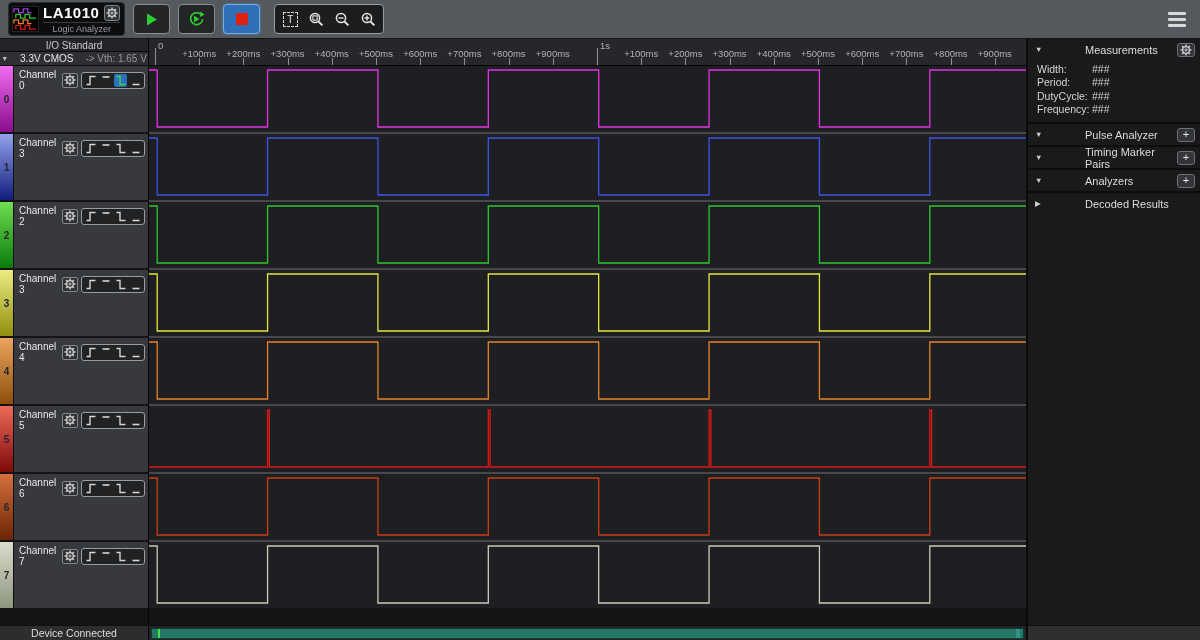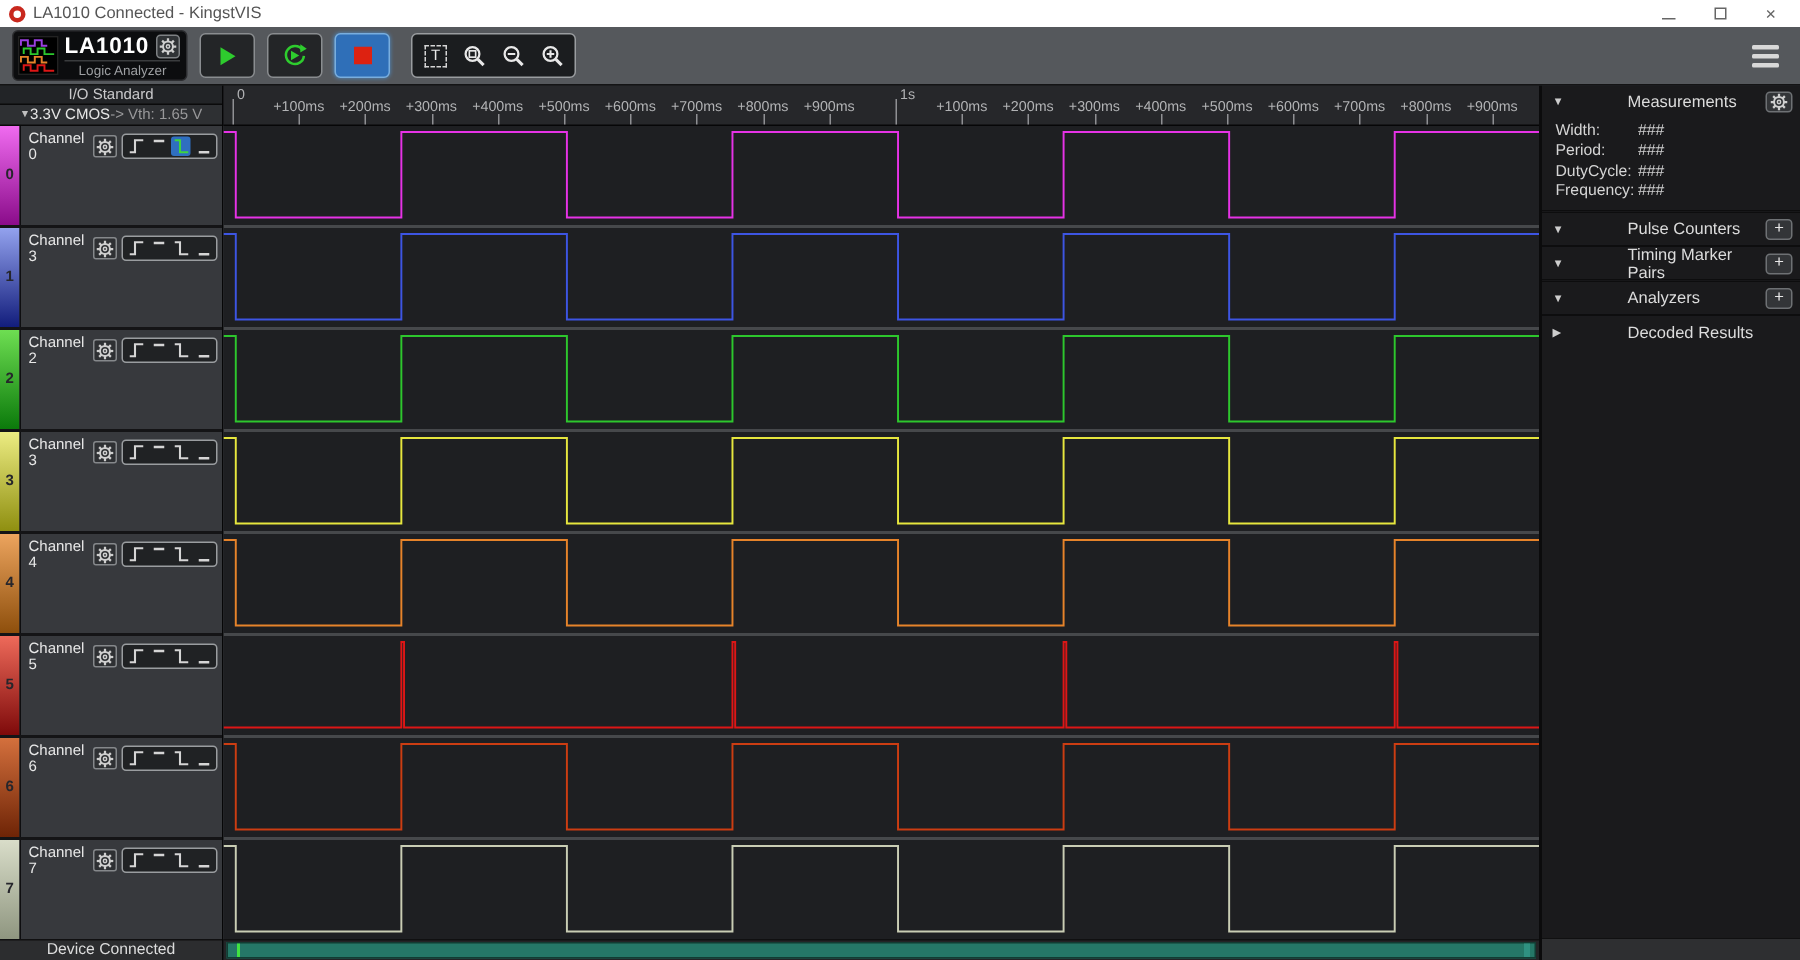--- a/index.html
+++ b/index.html
@@ -54,21 +54,21 @@
   .hamburger i { width:18px; height:3px; background:#d8d8d8; border-radius:1px; }
 
   
   .main { flex:1 1 auto; display:flex; min-height:0; overflow:hidden; background:#141416; }
 
   
   .left-panel { width:148px; flex:0 0 148px; display:flex; flex-direction:column; background:#141416; }
   .io-header { height:13px; background:#222427; color:#c9c9cb; font-size:10px; line-height:13px;
     text-align:center; border-bottom:1px solid #0a0a0b; }
   .io-value { height:14px; background:#2e3033; color:#e6e6e6; font-size:10px; display:flex;
-    align-items:center; justify-content:center; gap:0; border-bottom:1px solid #0a0a0b; }
+    align-items:center; justify-content:center; gap:12px; border-bottom:1px solid #0a0a0b; }
   .io-arrow { font-size:7px; color:#c0c0c0; }
   .io-vth { color:#98989a; }
   .channels-col { display:flex; flex-direction:column; gap:2px; background:#141416; }
   .ch-row { height:66px; background:#37393d; display:flex; }
   .ch-strip { width:14px; flex:0 0 14px; display:flex; align-items:center; justify-content:center;
     border-right:1px solid #0e0e10; }
   .ch-num { font-size:10px; color:#26262c; font-weight:bold; }
   .ch-main { flex:1; padding:3px 3px 0 5px; }
   .ch-head { display:flex; align-items:center; gap:3px; }
   .ch-label { flex:1; color:#e8e8e8; font-size:10px; }
@@ -111,29 +111,20 @@
   .meas-label { width:55px; color:#d5d5d5; }
   .meas-value { color:#cfcfcf; }
   .rp-sep { height:2px; background:#38393c; border-top:1px solid #0d0d0e; border-bottom:1px solid #0d0d0e; }
   .statusbar-right-pad { margin-top:auto; height:15px; background:#2e2f31; border-top:1px solid #101011; }
 </style>
 </head>
 <body>
 
 <div class="app">
 
-  <div class="titlebar">
-    <span class="app-icon"></span>
-    <span class="title-text">LA1010 Connected - KingstVIS</span>
-    <span class="win-controls">
-      <span class="win-btn"><span class="win-min"></span></span>
-      <span class="win-btn"><span class="win-max"></span></span>
-      <span class="win-btn">×</span>
-    </span>
-  </div>
 
   <div class="toolbar">
     <div class="device-card">
       <svg class="logo-box" viewBox="0 0 27 26">
         <rect width="27" height="26" fill="#000"></rect>
         <polyline points="1,6 1,2 6,2 6,6 11,6 11,2 16,2 16,6 20,6" fill="none" stroke="#9a3fe0" stroke-width="1.4"></polyline>
         <polyline points="3,12 3,8 8,8 8,12 13,12 13,8 18,8 18,12 25,12" fill="none" stroke="#2dc72d" stroke-width="1.4"></polyline>
         <polyline points="1,18 1,14 6,14 6,18 11,18 11,14 16,14 16,18 20,18" fill="none" stroke="#e6832a" stroke-width="1.4"></polyline>
         <polyline points="3,24 3,20 8,20 8,24 13,24 13,20 18,20 18,24 25,24" fill="none" stroke="#dd1616" stroke-width="1.4"></polyline>
       </svg>
@@ -701,21 +692,21 @@
             <span class="meas-value">###</span>
           </div>
           <div class="meas-row">
             <span class="meas-label">Frequency:</span>
             <span class="meas-value">###</span>
           </div>
         </div>
         <div class="rp-sep"></div>
         <div class="rp-head">
           <span class="rp-arrow">▼</span>
-          <span class="rp-title">Pulse Counters</span>
+          <span class="rp-title">Pulse Analyzer</span>
           <span class="rp-action">+</span>
         </div>
         <div class="rp-sep"></div>
         <div class="rp-head">
           <span class="rp-arrow">▼</span>
           <span class="rp-title">Timing Marker Pairs</span>
           <span class="rp-action">+</span>
         </div>
         <div class="rp-sep"></div>
         <div class="rp-head">

